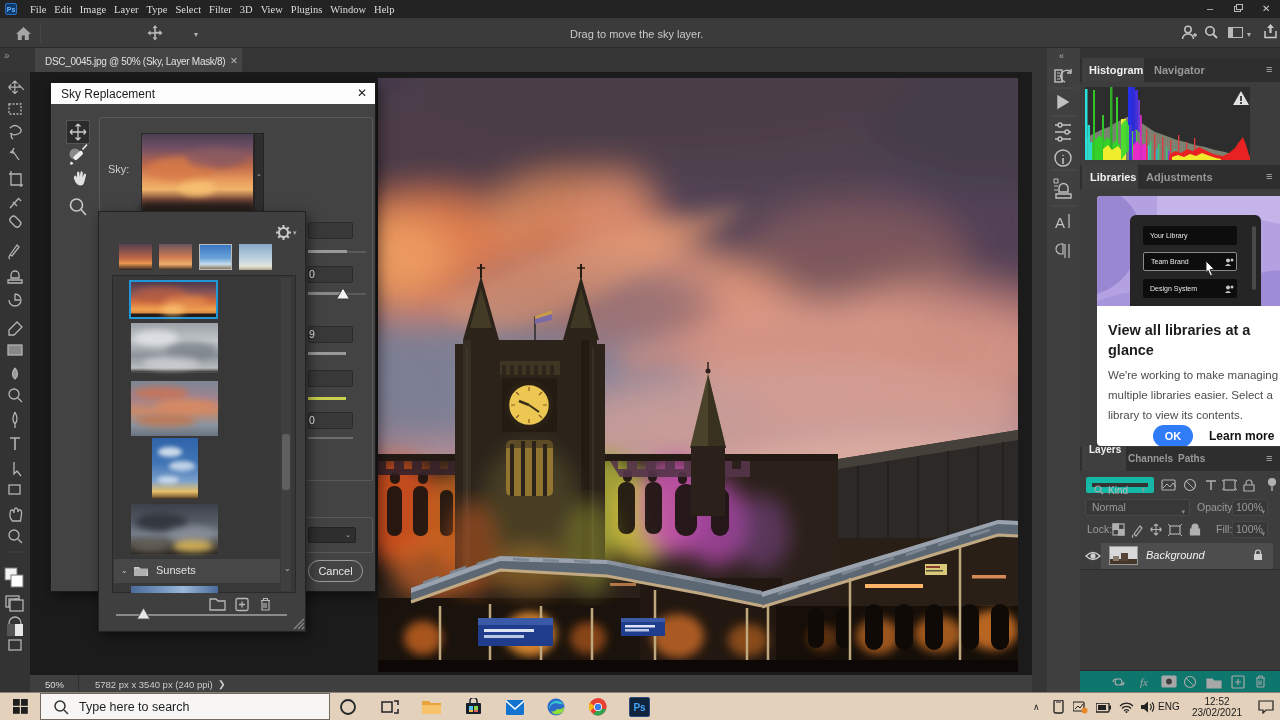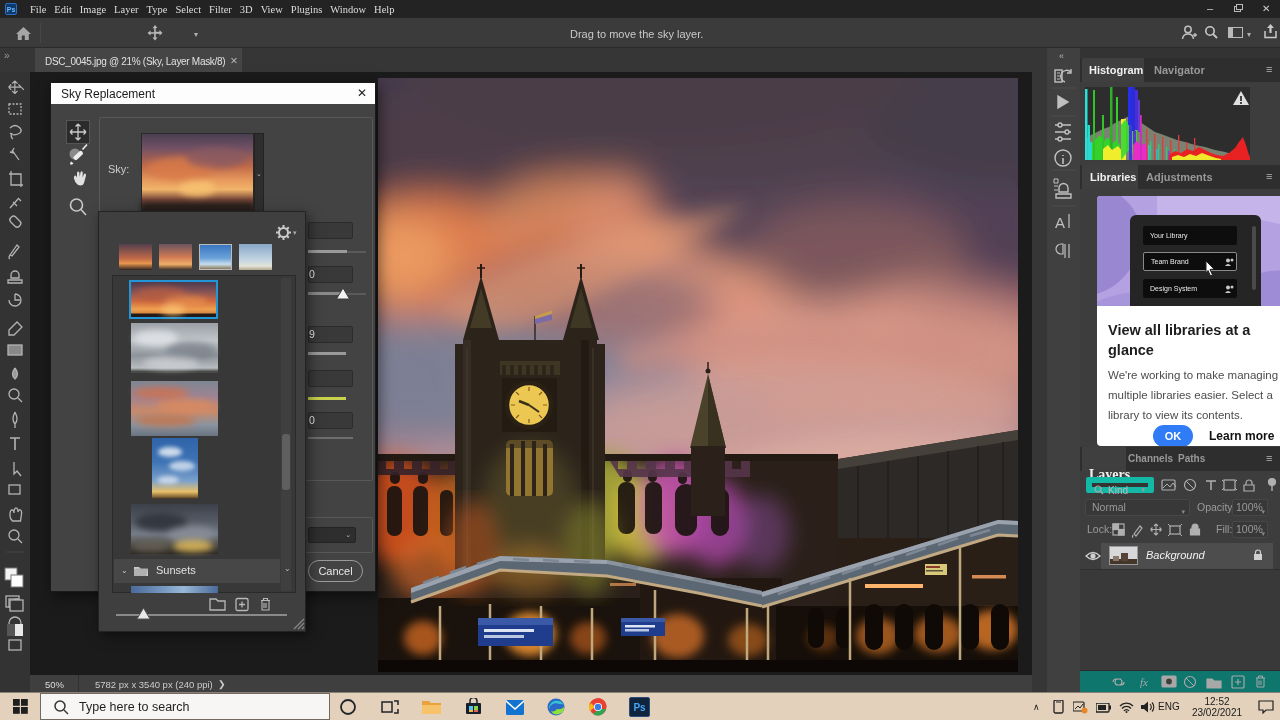--- a/index.html
+++ b/index.html
@@ -66,21 +66,21 @@
   <div class="abs" style="left:1247px;top:30px;color:#b0b0b0;font-size:8px;">▾</div>
   <div class="abs" style="left:1264px;top:24px;width:13px;height:15px;">
     <svg width="13" height="15">
         <path d="M6.5 0 L10 4 H7.6 v5 H5.4 V4 H3 Z" fill="#c9c9c9"></path>
         <path d="M1 7 v6.5 h11 V7" fill="none" stroke="#c9c9c9" stroke-width="1.5"></path>
       </svg>
   </div>
 
   <div class="abs" style="left:0;top:48px;width:1280px;height:24px;background:#363636;"></div>
   <div class="abs" style="left:35px;top:48px;width:207px;height:24px;background:#454545;"></div>
-  <div class="abs" style="left:45px;top:56px;color:#e0e0e0;font-size:10px;letter-spacing:-0.3px;">DSC_0045.jpg @ 21% (Sky, Layer Mask/8)</div>
+  <div class="abs" style="left:45px;top:56px;color:#e0e0e0;font-size:10px;letter-spacing:-0.3px;">DSC_0045.jpg @ 50% (Sky, Layer Mask/8)</div>
   <div class="abs" style="left:230px;top:55px;color:#b5b5b5;font-size:9.5px;">✕</div>
   <div class="abs" style="left:4px;top:50px;color:#9a9a9a;font-size:10px;">»</div>
   <div class="abs" style="left:0;top:72px;width:1032px;height:6px;background:#151515;"></div>
 
   <div class="abs" style="left:30px;top:72px;width:1002px;height:603px;background:#1b1b1b;"></div>
 
   <div class="abs" style="left:378px;top:78px;width:640px;height:594px;" id="photo">
     <svg width="640" height="594" viewBox="0 0 640 594">
       <defs>
         <linearGradient id="skybase" x1="0" y1="0" x2="0" y2="1">
@@ -524,21 +524,21 @@
       </div>
 
       <div style="position:absolute;left:11px;top:124px;width:170px;color:#1d1d1d;font-size:14.5px;font-weight:bold;line-height:20px;">View all libraries at a glance</div>
       <div style="position:absolute;left:11px;top:169px;width:172px;color:#4c4c4c;font-size:11.5px;line-height:20px;">We're working to make managing multiple libraries easier. Select a library to view its contents.</div>
       <div style="position:absolute;left:56px;top:229px;width:40px;height:22px;background:#2f7cf6;border-radius:11px;color:#fff;font-size:11px;font-weight:bold;text-align:center;line-height:22px;">OK</div>
       <div style="position:absolute;left:112px;top:233px;color:#111;font-size:12px;font-weight:bold;">Learn more</div>
     </div>
 
     <div style="position:absolute;left:0;top:399px;width:200px;height:24px;background:#2e2e2e;"></div>
     <div style="position:absolute;left:2px;top:399px;width:44px;height:24px;background:#3f3f3f;"></div>
-    <div style="position:absolute;left:9px;top:419px;color:#f0f0f0;font-size:14px;font-weight:bold;font-family:Liberation Serif, serif;">Layers</div>
+    <div style="position:absolute;left:9px;top:396px;color:#f0f0f0;font-size:10px;font-weight:bold;">Layers</div>
     <div style="position:absolute;left:48px;top:405px;color:#989898;font-size:10px;font-weight:bold;">Channels</div>
     <div style="position:absolute;left:98px;top:405px;color:#989898;font-size:10px;font-weight:bold;">Paths</div>
     <div style="position:absolute;left:186px;top:404px;color:#b5b5b5;font-size:11px;">≡</div>
 
     <div style="position:absolute;left:6px;top:429px;width:68px;height:16px;background:#333;border:6px solid #14b8a6;border-radius:2px;">
       <svg width="10" height="10" style="position:absolute;left:2px;top:2px;">
           <circle cx="4" cy="4" r="3" fill="none" stroke="#aaa" stroke-width="1.2"></circle>
           <path d="M6.5 6.5 L9 9" stroke="#aaa" stroke-width="1.2"></path>
         </svg>
       <span style="position:absolute;left:16px;top:2px;color:#b9b9b9;font-size:10px;">Kind</span>

